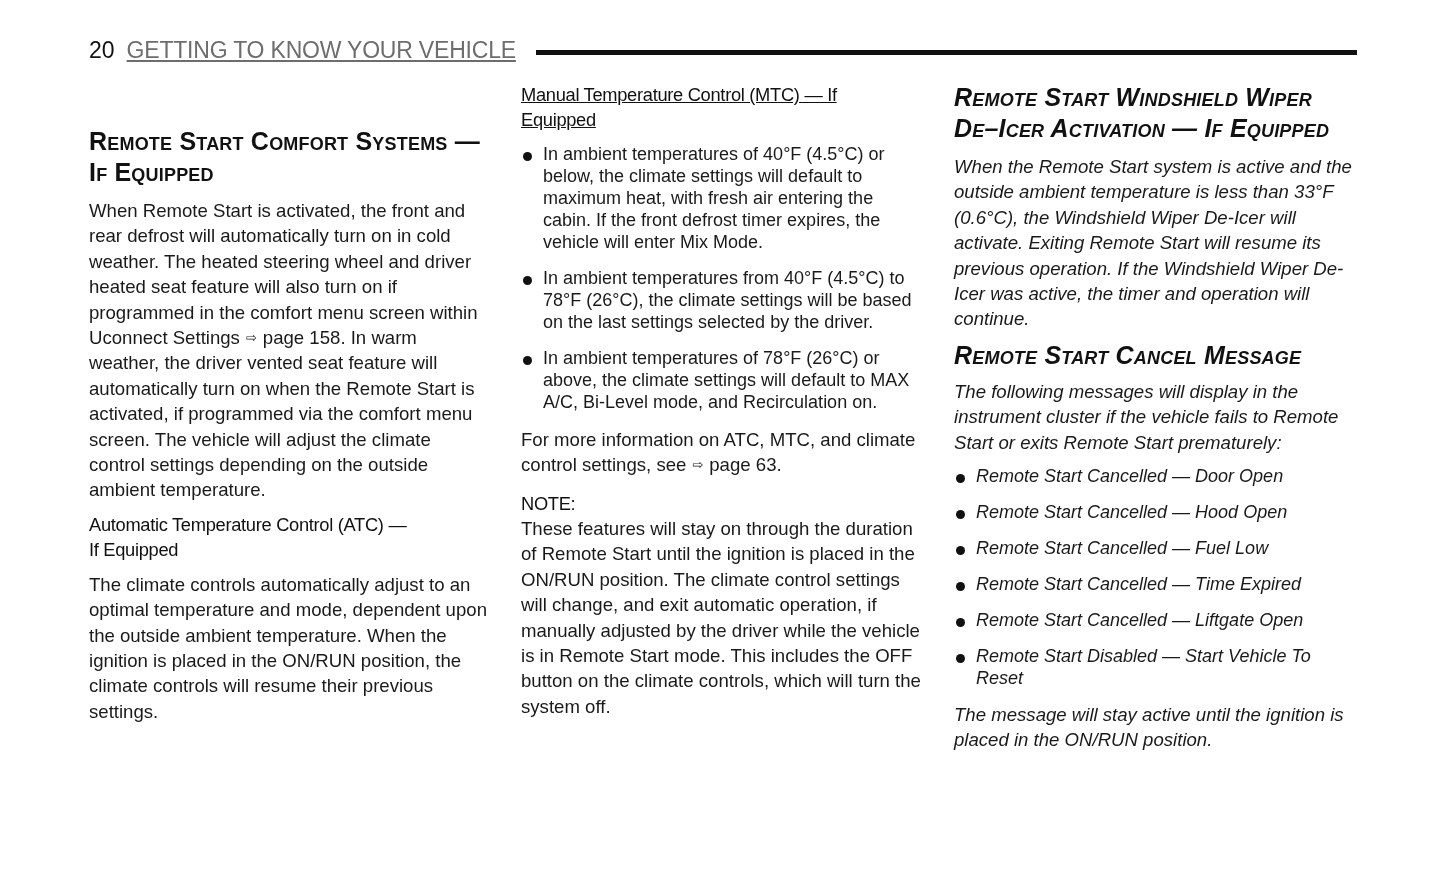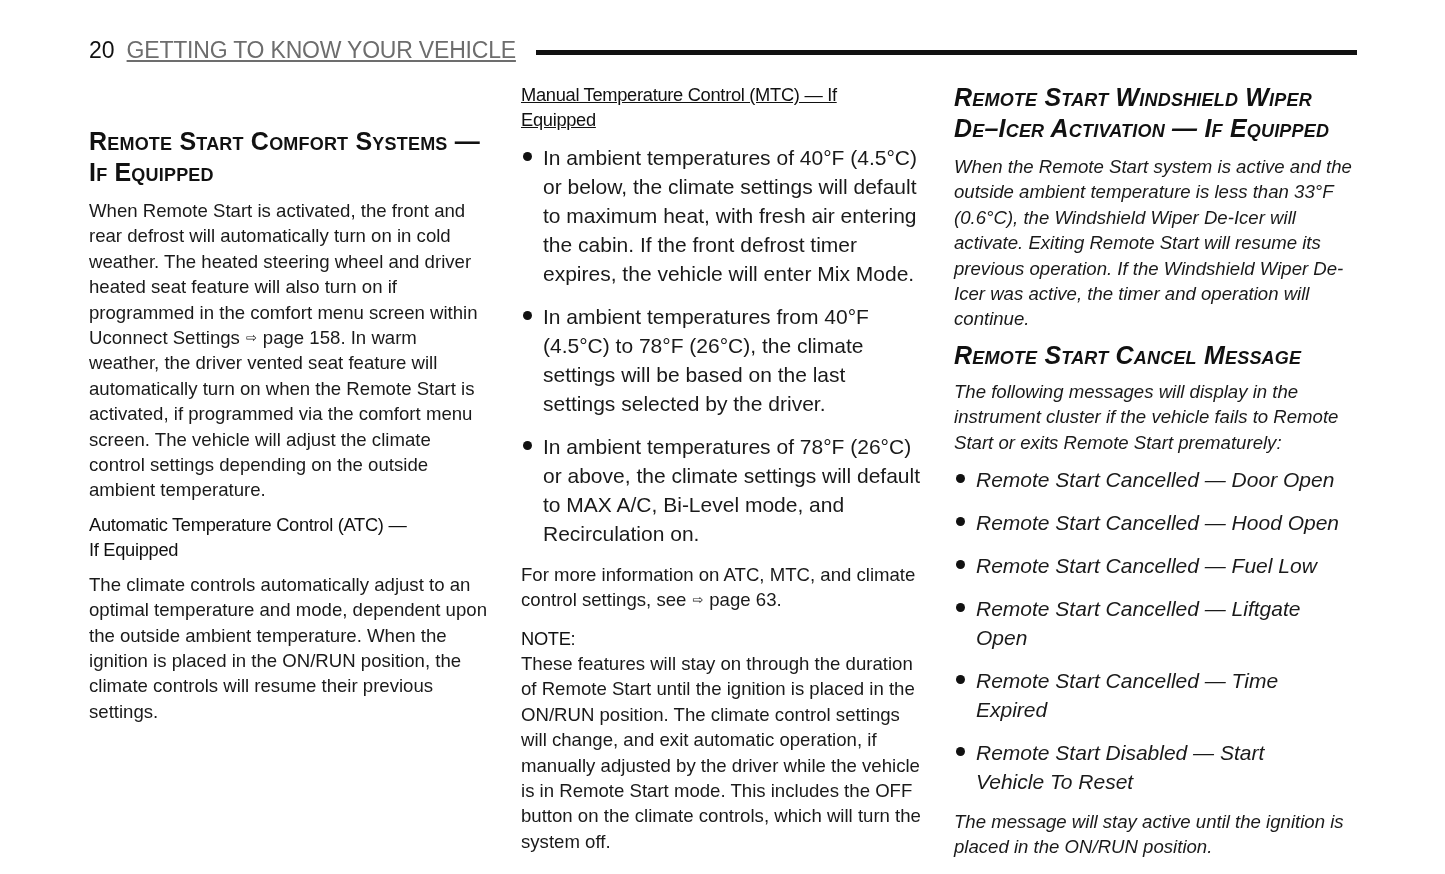--- a/index.html
+++ b/index.html
@@ -25,21 +25,21 @@
     font-variant: small-caps; letter-spacing: 0.2px; color: #111;
   }
   p {
     margin: 0; font-size: 18.6px; line-height: 25.4px; color: #1a1a1a;
   }
   .sub {
     font-size: 18.3px; line-height: 25.4px; color: #111; letter-spacing: -0.3px;
     margin: 0;
   }
   ul { list-style: none; margin: 0; padding: 0; }
-  li { position: relative; padding-left: 22px; font-size: 21px; line-height: 29px; }
+  li { position: relative; padding-left: 22px; font-size: 18px; line-height: 22px; }
   li .bullet {
     position: absolute; left: 2px; top: 9px; width: 9px; height: 9px;
     border-radius: 50%; background: #111;
   }
   .arrow { display: inline-block; font-size: 13px; margin: 0 6px 0 6px; vertical-align: 2px; }
 </style>
 </head>
 <body>
 
 <div class="header">
@@ -82,18 +82,18 @@
     <span>Remote Start Windshield Wiper</span><br>
     <span>De–Icer Activation — If Equipped</span>
   </h2>
   <p style="margin-top:10px;">When the Remote Start system is active and the outside ambient temperature is less than 33°F (0.6°C), the Windshield Wiper De-Icer will activate. Exiting Remote Start will resume its previous operation. If the Windshield Wiper De-Icer was active, the timer and operation will continue.</p>
   <h2 style="margin-top:8px;">Remote Start Cancel Message</h2>
   <p style="margin-top:8px;">The following messages will display in the instrument cluster if the vehicle fails to Remote Start or exits Remote Start prematurely:</p>
   <ul style="margin-top:10px;">
     <li><span class="bullet"></span><span>Remote Start Cancelled — Door Open</span></li>
     <li style="margin-top:14px;"><span class="bullet"></span><span>Remote Start Cancelled — Hood Open</span></li>
     <li style="margin-top:14px;"><span class="bullet"></span><span>Remote Start Cancelled — Fuel Low</span></li>
+    <li style="margin-top:14px;"><span class="bullet"></span><span>Remote Start Cancelled — Time Expired</span></li>
     <li style="margin-top:14px;"><span class="bullet"></span><span>Remote Start Cancelled — Liftgate Open</span></li>
-    <li style="margin-top:14px;"><span class="bullet"></span><span>Remote Start Cancelled — Time Expired</span></li>
     <li style="margin-top:14px;width:340px;"><span class="bullet"></span><span>Remote Start Disabled — Start Vehicle To Reset</span></li>
   </ul>
   <p style="margin-top:13px;">The message will stay active until the ignition is placed in the ON/RUN position.</p>
 </div>
 
 </body></html>

